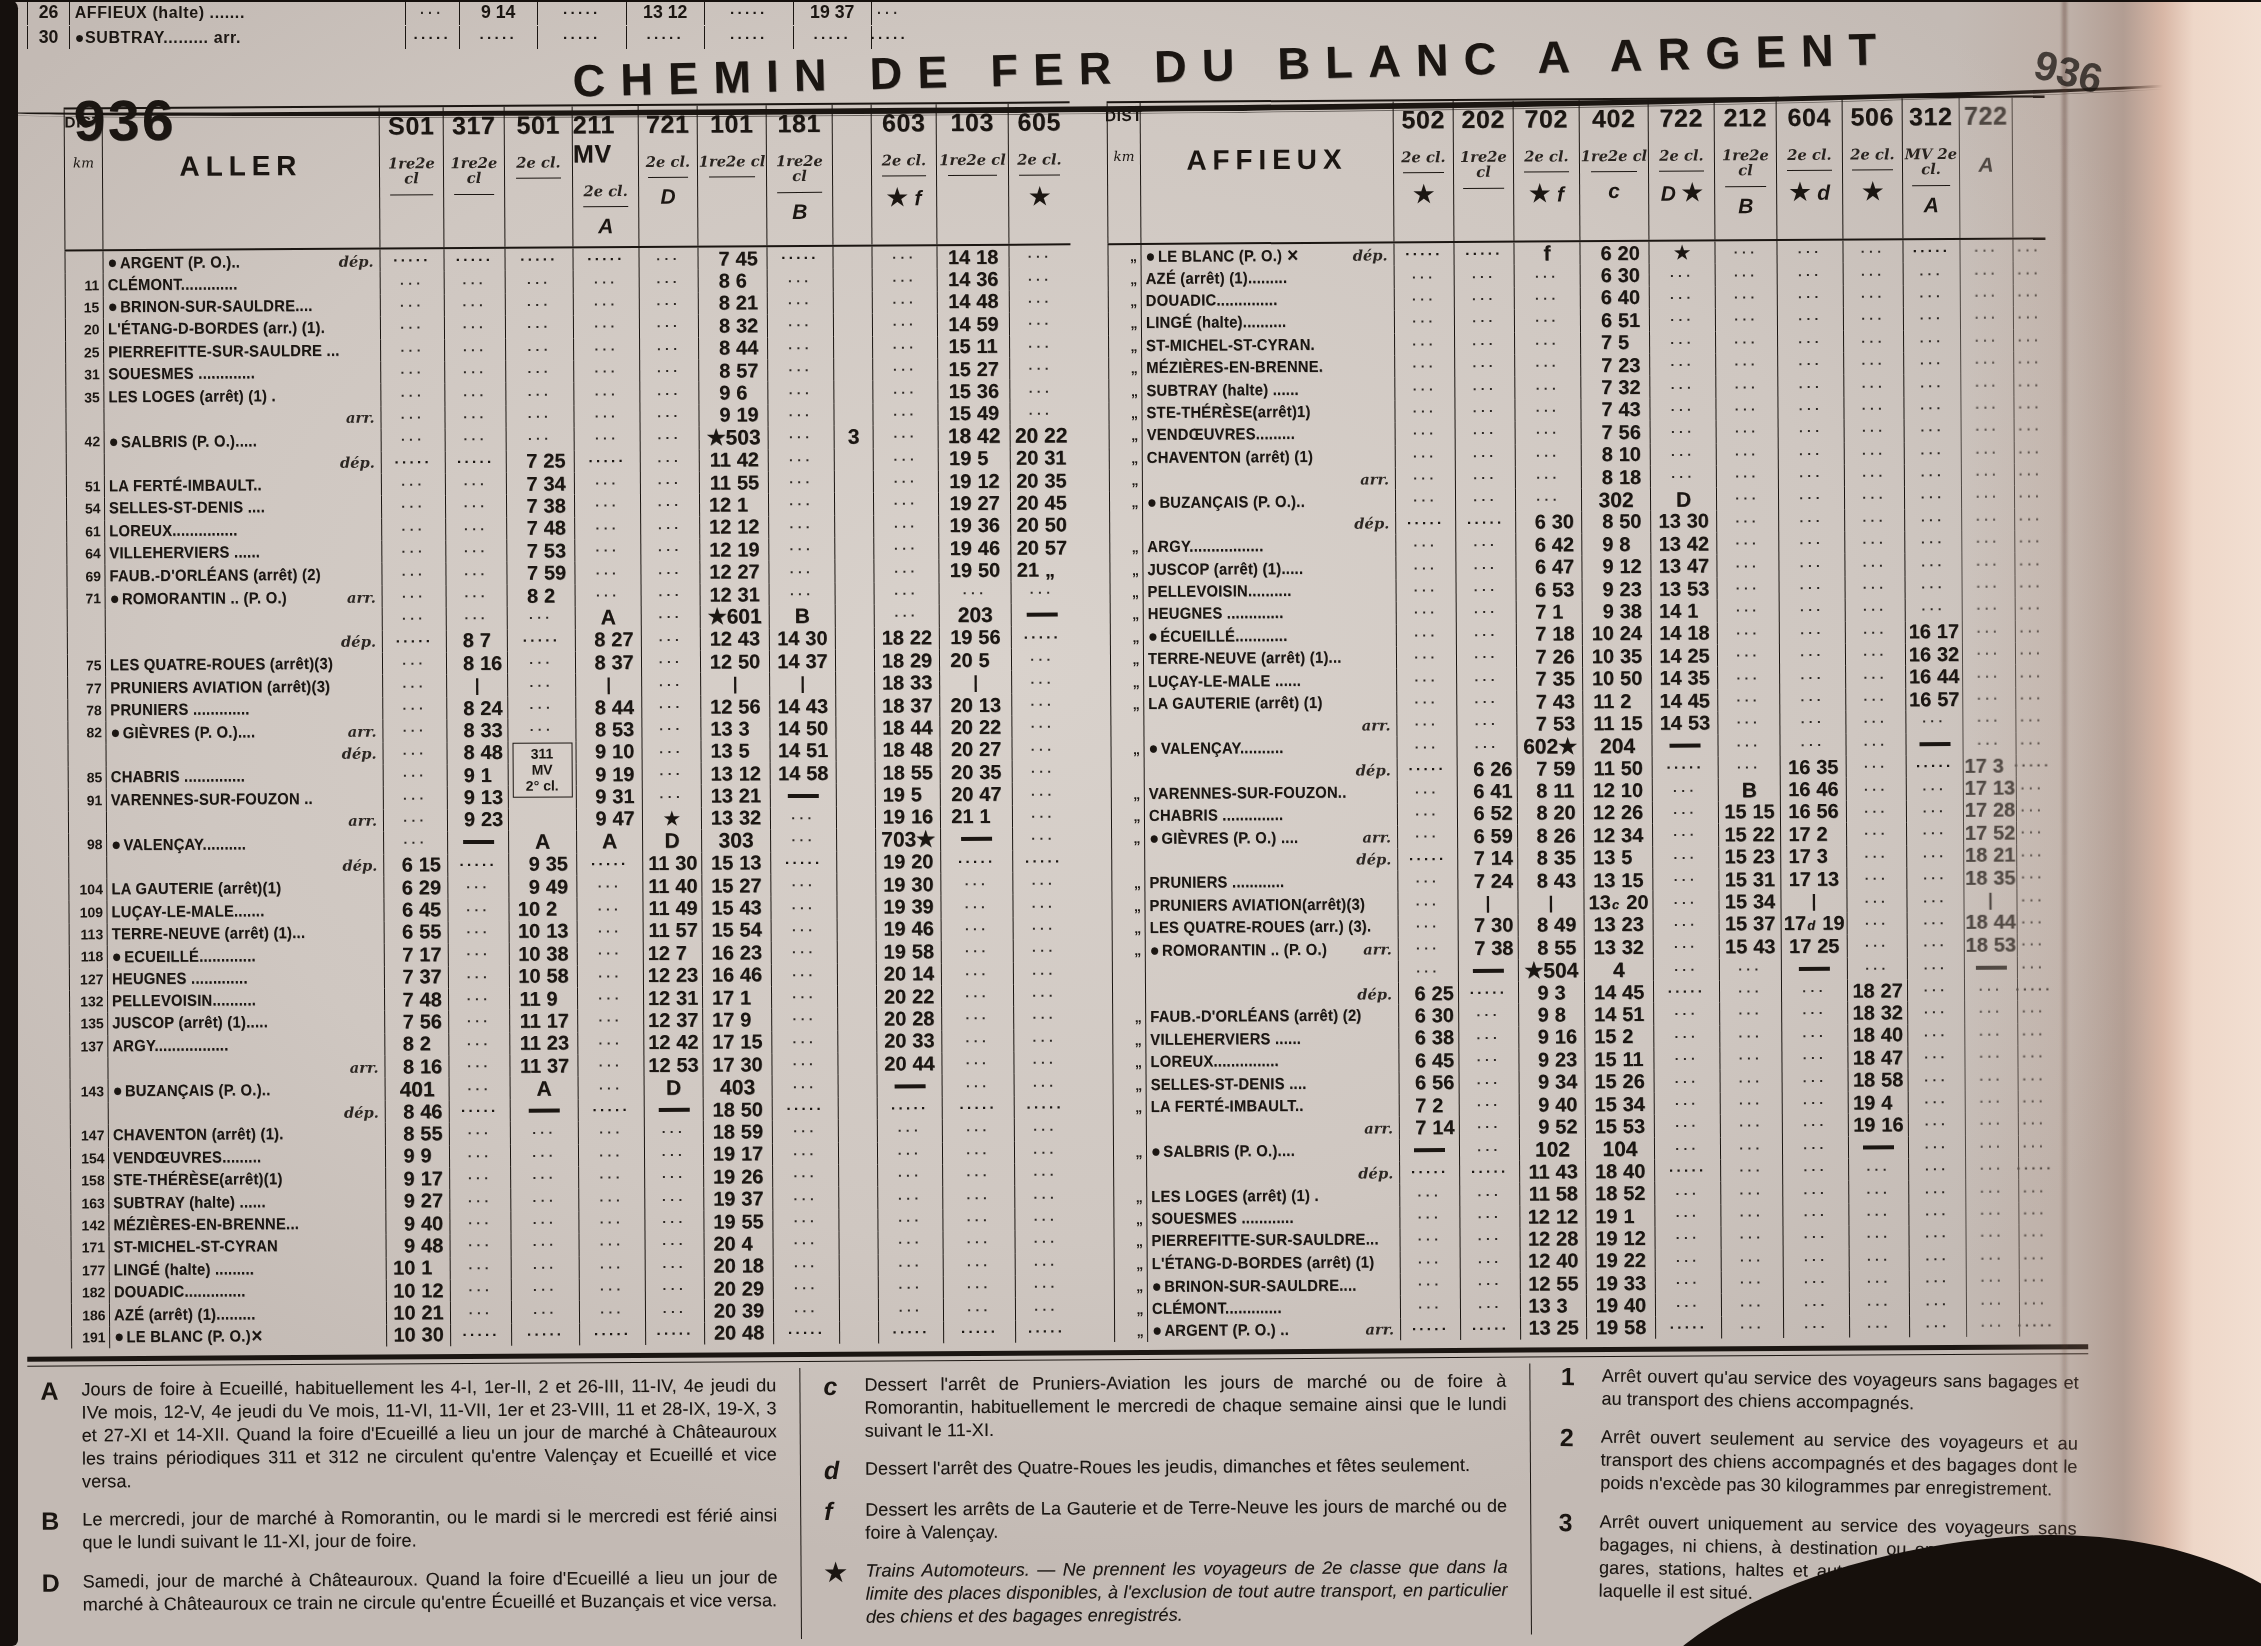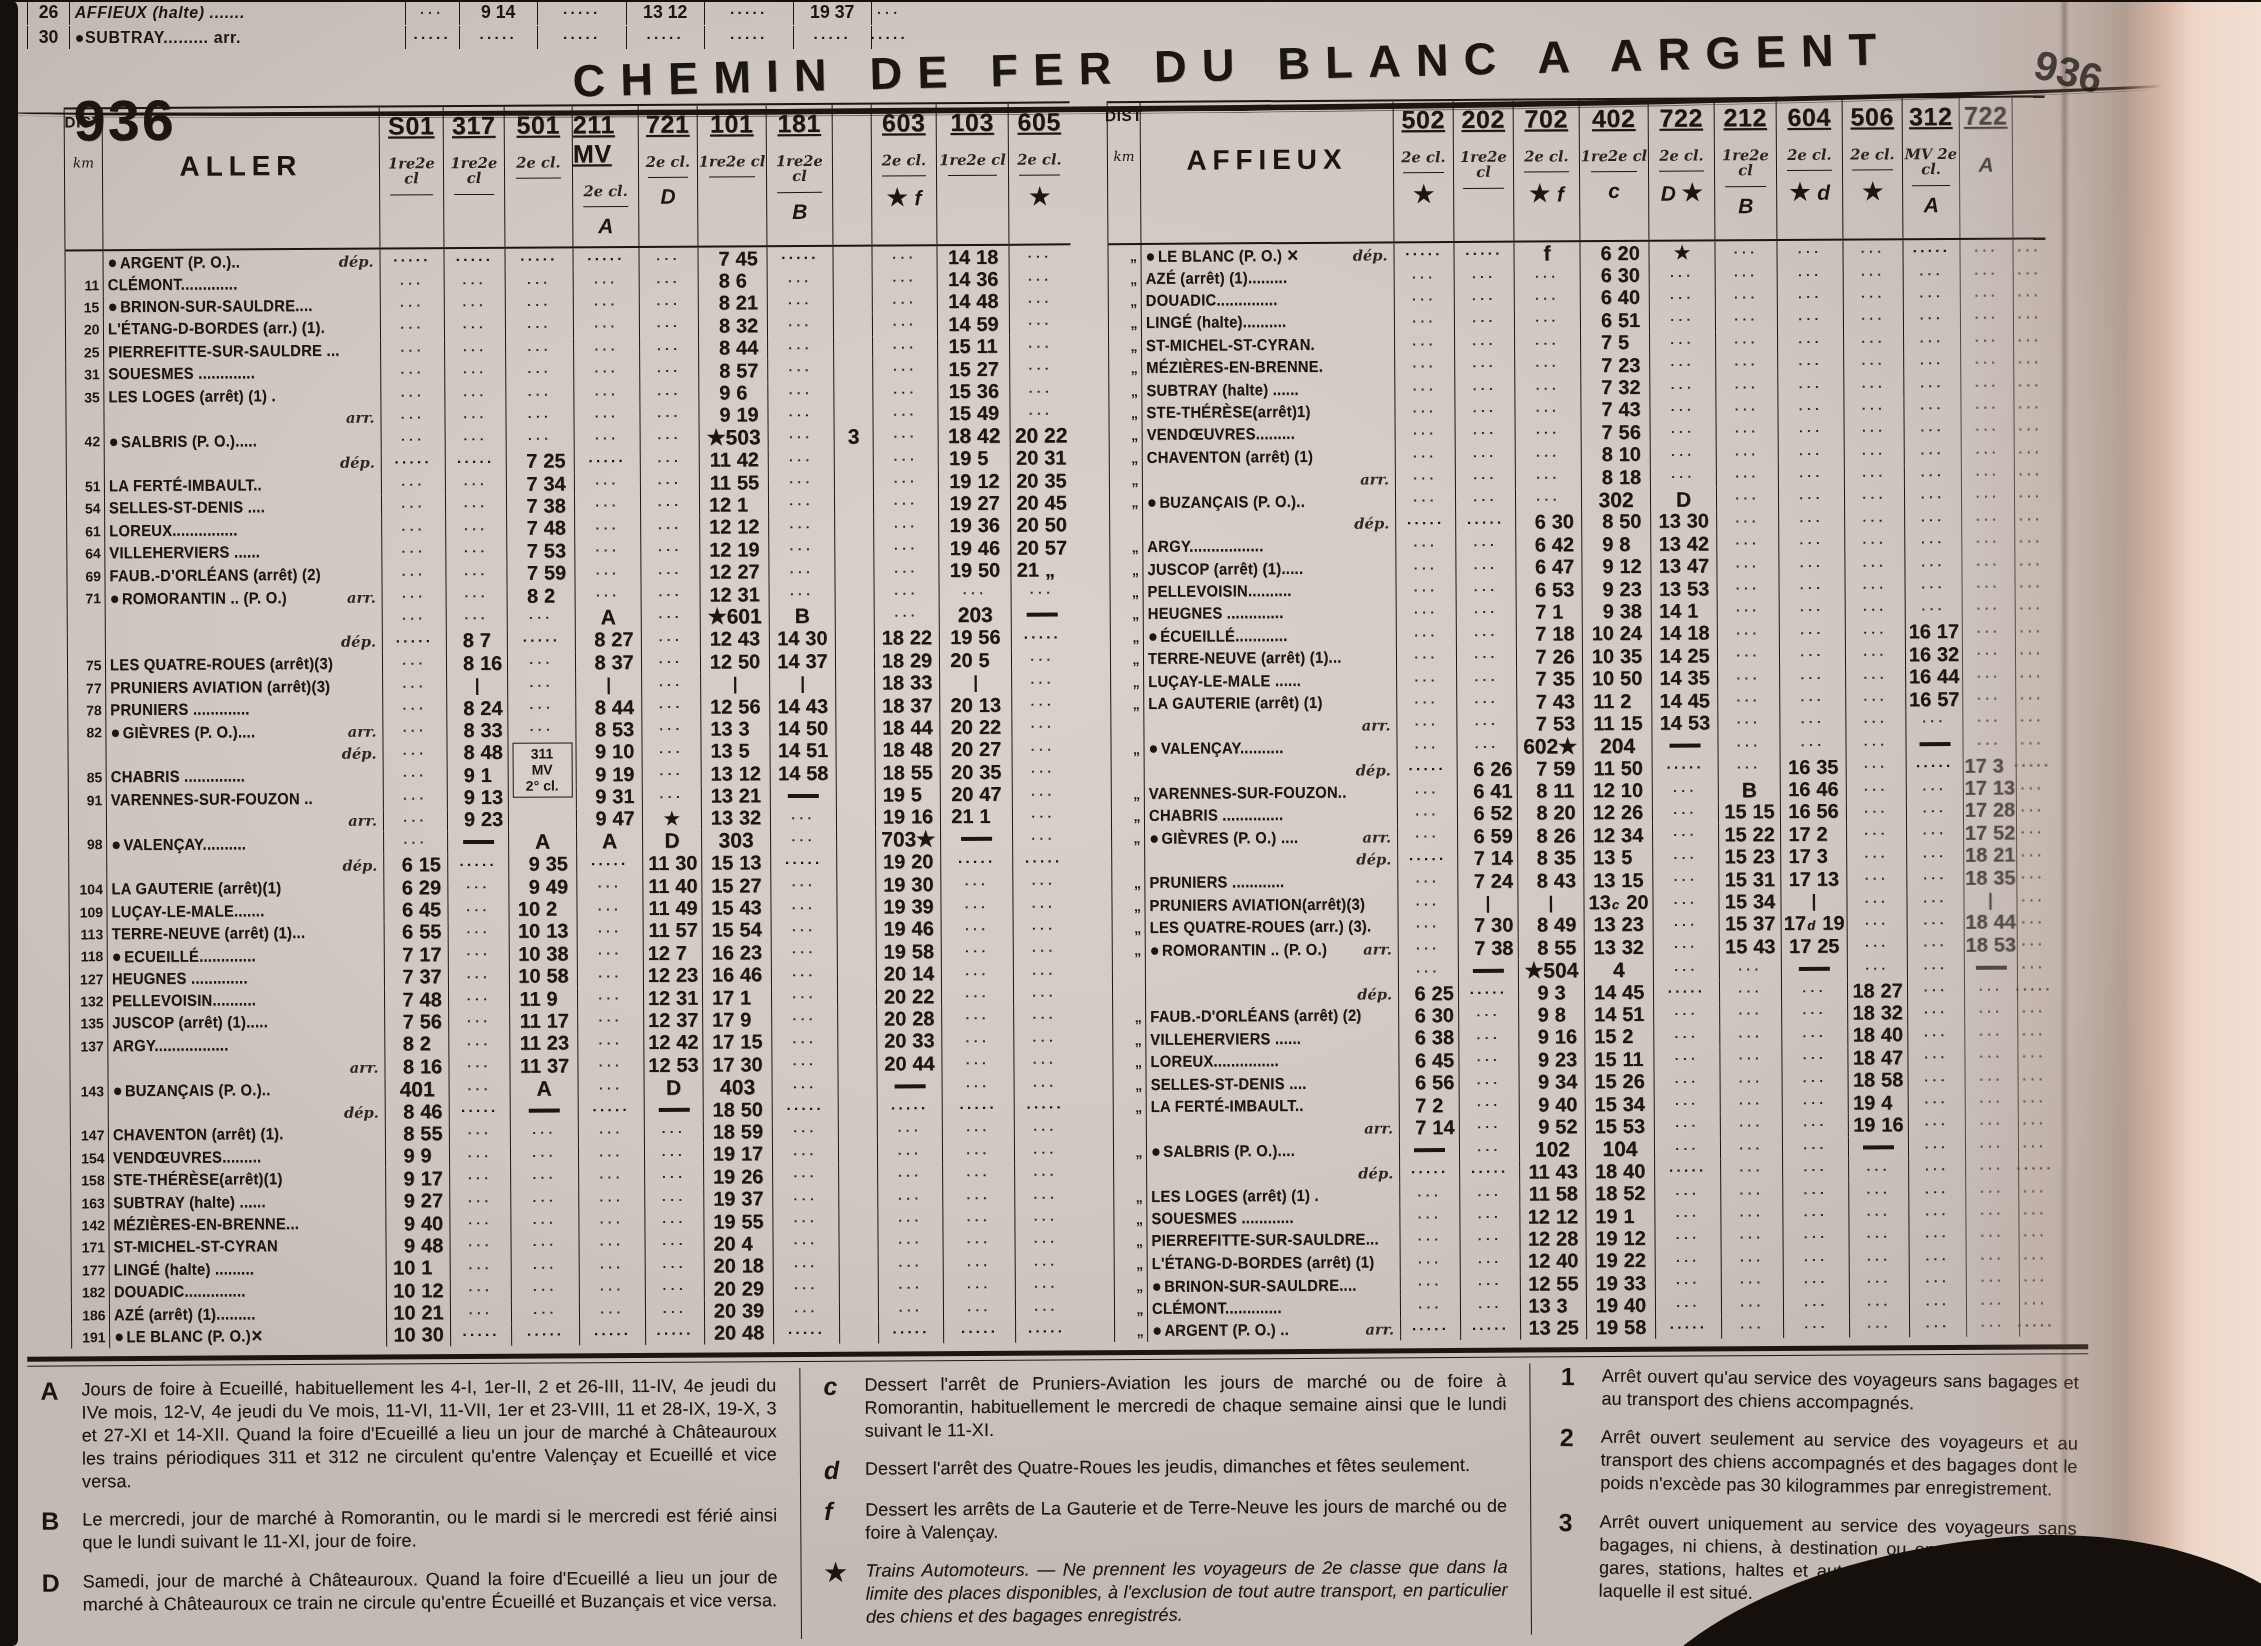--- a/index.html
+++ b/index.html
@@ -40,21 +40,21 @@
   .remcell{border-left:1.2px solid #1b1612;height:100%;display:flex;align-items:center;justify-content:center;
     font-weight:700;font-size:17.7px;white-space:nowrap;}
   .remsta{justify-content:flex-start;padding-left:4.7px;font-size:16px;letter-spacing:0.6px;}
 
   
   .tt{position:absolute;top:101px;}
   .tt .grid{display:grid;}
   .thead{border-bottom:2.9px solid #1b1612;border-top:2.4px solid #1b1612;}
   .hcol{border-left:1.2px solid #1b1612;display:flex;flex-direction:column;align-items:center;
     justify-content:flex-start;padding-top:3.5px;height:140px;box-sizing:border-box;}
-  .hnum{font-size:25px;font-weight:700;letter-spacing:0.6px;text-shadow:0.4px 0.4px 0.3px rgba(0,0,0,.4);text-decoration:underline;}
+  .hnum{font-size:25px;font-weight:700;letter-spacing:0.6px;text-shadow:0.4px 0.4px 0.3px rgba(0,0,0,.4);}
   .hcls{font-size:14.7px;font-weight:700;margin-top:15.3px;opacity:.92;text-align:center;line-height:1.05;
     font-family:"DejaVu Serif",serif;font-style:italic;}
   .hrule{width:68%;border-top:1.8px solid #1b1612;margin-top:8.2px;}
   .hnote{font-size:21px;font-weight:700;margin-top:7px;font-style:italic;}
   .hnote .st{font-style:normal;font-size:23.6px;}
   .hdist{font-size:15.3px;font-weight:700;letter-spacing:0.6px;}
   .hkm{font-size:13.5px;font-style:italic;margin-top:23.6px;font-family:"DejaVu Serif",serif;}
   .hdir{font-size:28px;font-weight:700;letter-spacing:5.9px;margin-top:38px;}
 
   .trow{height:22.4px;box-sizing:border-box;}
@@ -95,21 +95,21 @@
 </head>
 <body>
 
 <div id="stage">
   <div class="arc"></div>
   <div class="arc2"></div>
 
   <div class="remnant">
       <div class="remrow">
         <div class="remcell" style="width: 41px; flex: 0 0 41px;">26</div>
-        <div class="remcell remsta" style="width: 330px; flex: 0 0 330px; font-style: italic;">AFFIEUX (halte) .......</div>
+        <div class="remcell remsta" style="width: 330px; flex: 0 0 330px;">AFFIEUX (halte) .......</div>
         <div class="remcell" style="width: 53px; flex: 0 0 53px;">
           <span class="dt">···</span>
         </div>
         <div class="remcell" style="width: 77px; flex: 0 0 77px;">9 14</div>
         <div class="remcell" style="width: 88px; flex: 0 0 88px;">
           <span class="hd">·····</span>
         </div>
         <div class="remcell" style="width: 77px; flex: 0 0 77px;">13 12</div>
         <div class="remcell" style="width: 88px; flex: 0 0 88px;">
           <span class="hd">·····</span>

